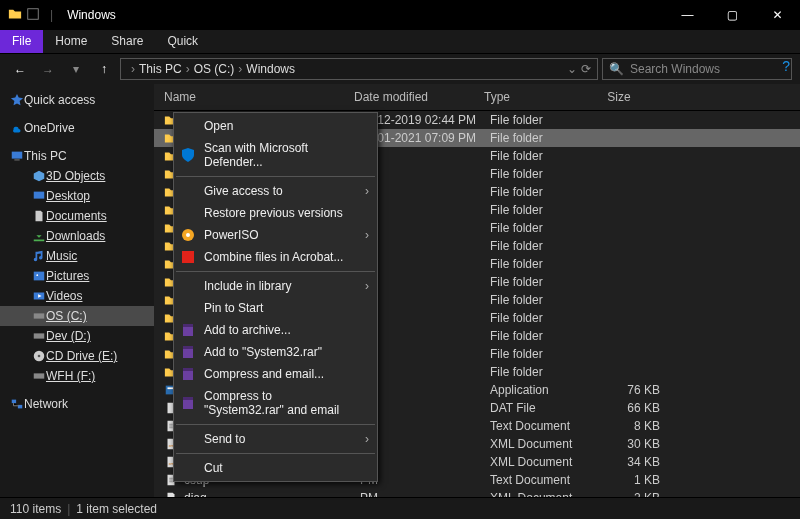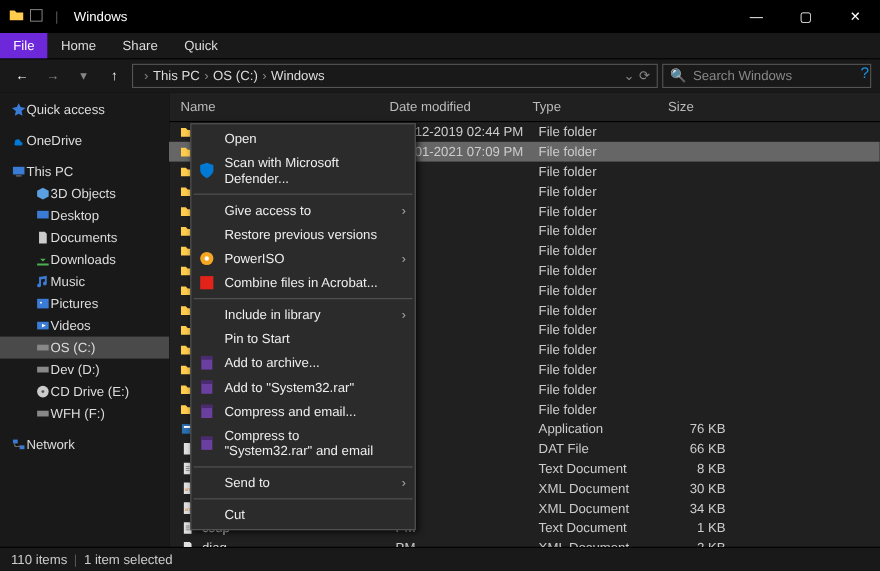--- a/index.html
+++ b/index.html
@@ -17,21 +17,21 @@
   .toolbar { height: 30px; background: #191919; display: flex; align-items: center; padding: 0 8px; gap: 4px; }
   .navbtn { width: 24px; height: 24px; display:flex; align-items:center; justify-content:center; color:#888; }
   .navbtn.enabled { color: #fff; }
   .addr { flex: 1; background: #191919; border: 1px solid #555; height: 22px; display: flex; align-items: center; padding: 0 6px; gap: 4px; font-size: 12px; color: #ddd; }
   .addr .seg { color: #ddd; }
   .addr .chev { color: #888; }
   .searchbox { width: 190px; background: #191919; border: 1px solid #555; height: 22px; display: flex; align-items: center; padding: 0 6px; color: #888; gap:6px;}
   .content { display: flex; height: calc(519px - 30px - 24px - 30px - 22px); }
   .sidebar { width: 154px; background: #191919; overflow: auto; padding: 6px 0; }
   .navitem { display: flex; align-items: center; gap: 0; padding: 3px 10px; font-size: 12px; color: #ddd; white-space: nowrap; }
-  .navitem.indent { padding-left: 32px; }
+  .navitem.indent { padding-left: 32px; text-decoration: underline; }
   .navitem.selected { background: #4a4a4a; }
   .navitem svg { width: 14px; height: 14px; flex-shrink:0; }
   .navsection { height: 8px; }
   .main { flex: 1; background: #202020; overflow: hidden; position: relative; }
   .colhead { display: flex; padding: 6px 6px 6px 10px; font-size: 12px; color: #bbb; border-bottom: 1px solid #000; }
   .col-name { width: 190px; }
   .col-date { width: 130px; }
   .col-type { width: 100px; }
   .col-size { width: 80px; text-align: center; padding-right:10px;}
   .rows { overflow: auto; height: calc(100% - 26px); }

